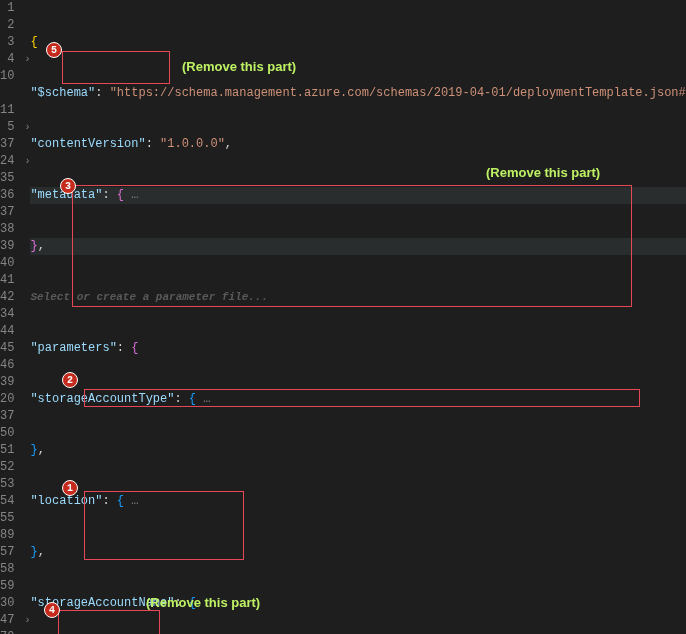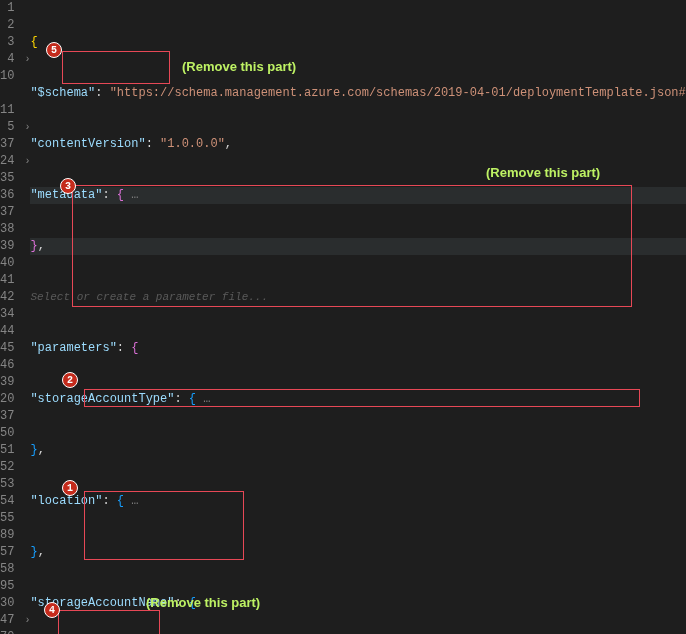--- a/index.html
+++ b/index.html
@@ -35,21 +35,21 @@
   white-space:pre;
 }
 .code .line { height:17px; display:flex; align-items:center; position:relative; }
 .code .line.active { background:#2a2d2e; }
 .punct { color:#d4d4d4; }
 .brace { color:#da70d6; }
 .brace-y { color:#ffd700; }
 .brace-b { color:#179fff; }
 .key { color:#9cdcfe; }
 .str { color:#ce9178; }
-.hint { color:#5a5a5a; font-style:italic; font-size:11px; }
+.hint { color:#5a5a5a; font-style:italic; font-size:11px;font-weight:bold; }
 .ellip { color:#808080; }
 
 .marker {
   position:absolute;
   width:16px; height:16px;
   border-radius:50%;
   background:#c42b1c;
   color:#fff;
   font-size:10px;
   font-weight:bold;
@@ -106,21 +106,21 @@
       <div class="ln">37</div>
       <div class="ln">50</div>
       <div class="ln">51</div>
       <div class="ln">52</div>
       <div class="ln">53</div>
       <div class="ln">54</div>
       <div class="ln">55</div>
       <div class="ln">89</div>
       <div class="ln">57</div>
       <div class="ln">58</div>
-      <div class="ln">95</div>
+      <div class="ln">59</div>
       <div class="ln">30</div>
       <div class="ln">47</div>
       <div class="ln">70</div>
     </div>
   <div class="fold-col" id="folds">
       <div class="f"></div>
       <div class="f"></div>
       <div class="f"></div>
       <div class="f">›</div>
       <div class="f"></div>

